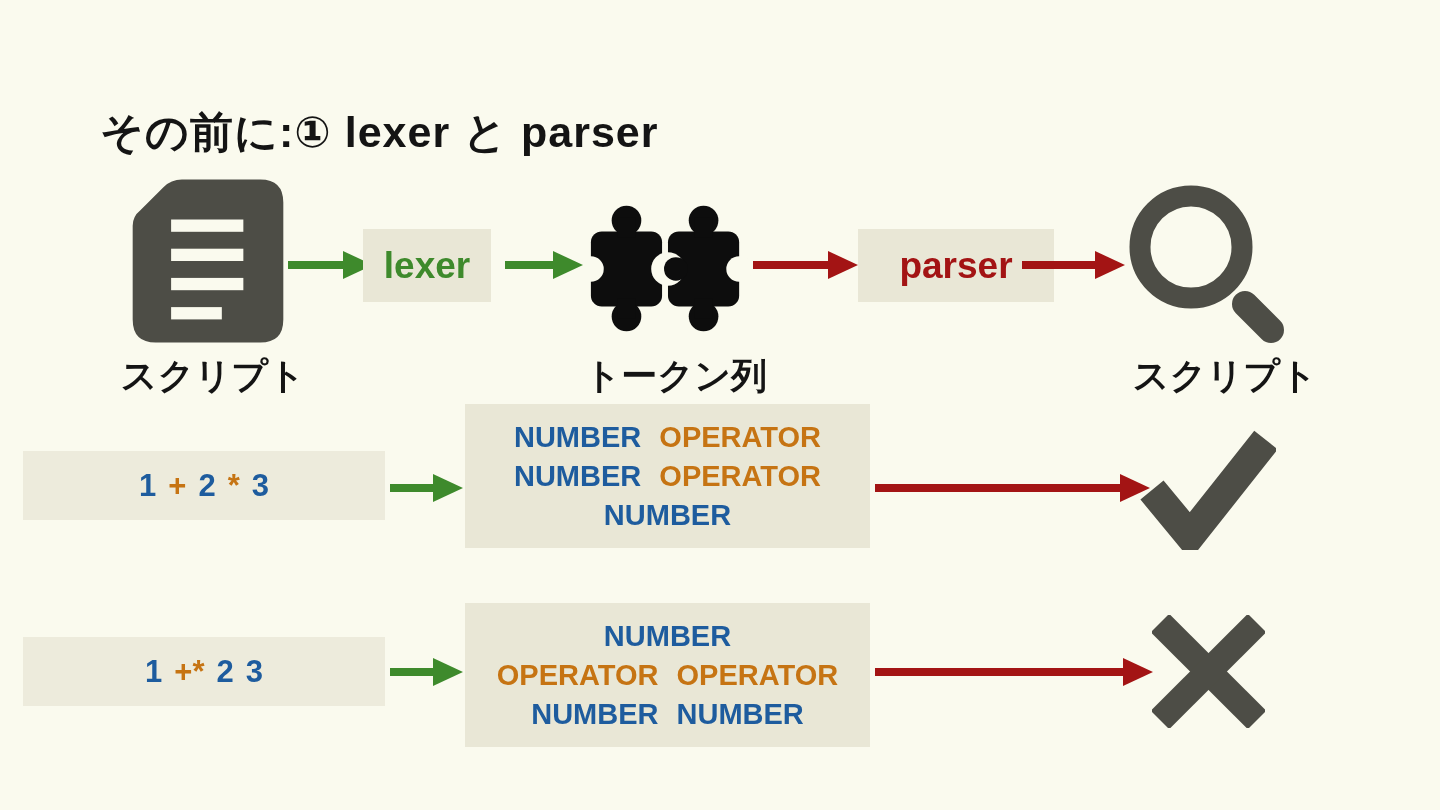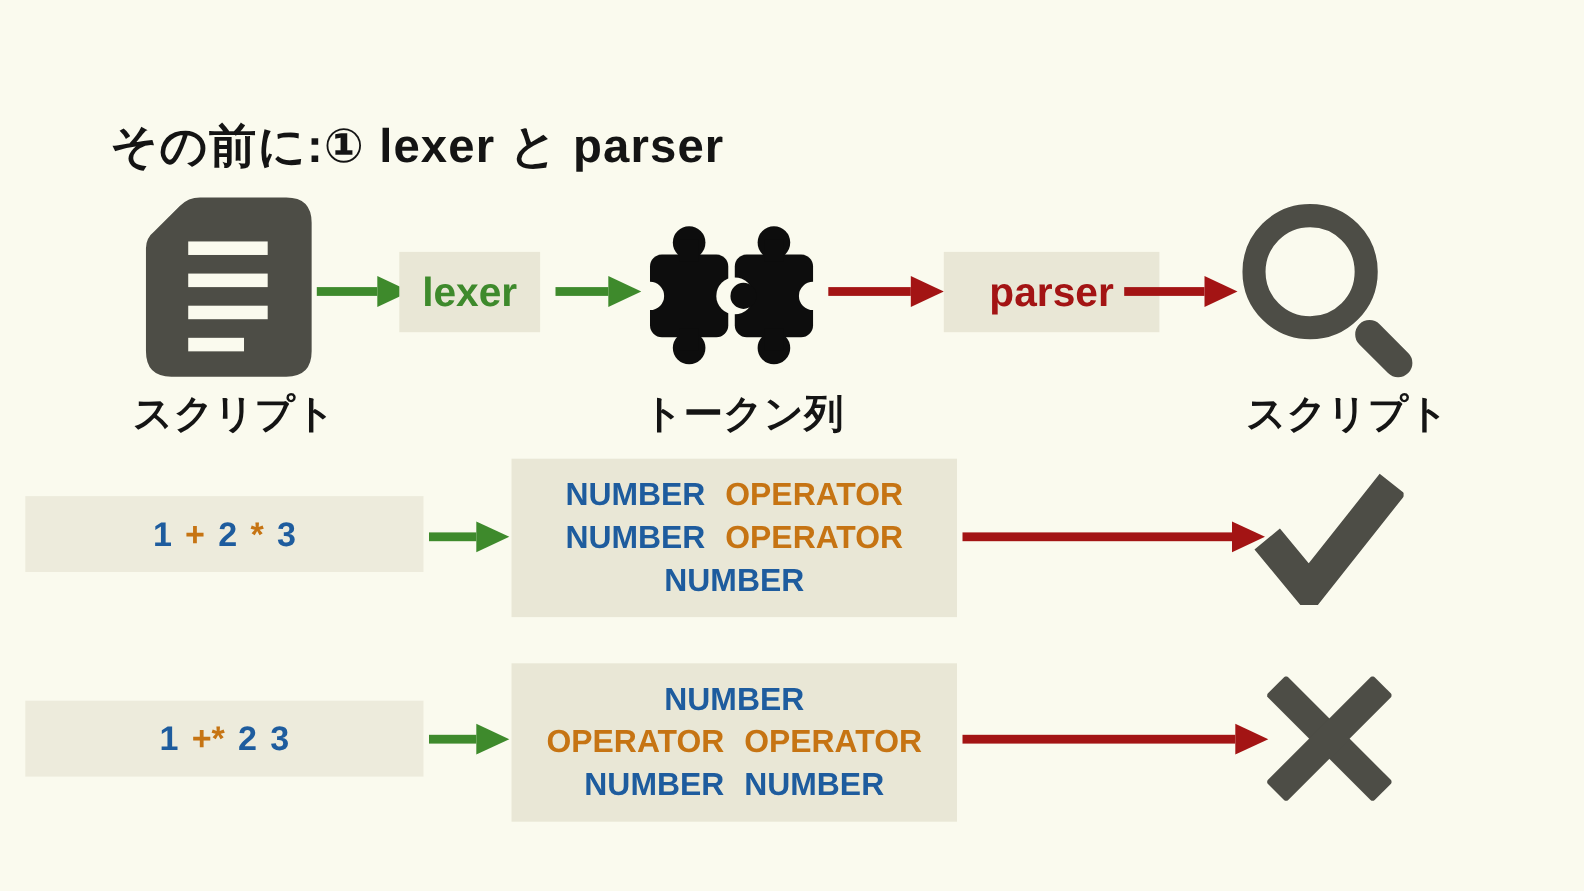--- a/index.html
+++ b/index.html
@@ -134,21 +134,21 @@
     <span class="num">2</span>
     <span class="op">*</span>
     <span class="num">3</span>
   </div>
 
   <div class="arrow green" style="left:390px;top:474px;width:73px">
       <i class="shaft"></i>
       <i class="head"></i>
     </div>
 
-  <div class="token-box" style="top:417px">
+  <div class="token-box" style="top:404px">
     <div class="tokline">
       <span class="num">NUMBER</span>
       <span class="op">OPERATOR</span>
     </div>
     <div class="tokline">
       <span class="num">NUMBER</span>
       <span class="op">OPERATOR</span>
     </div>
     <div class="tokline">
       <span class="num">NUMBER</span>

